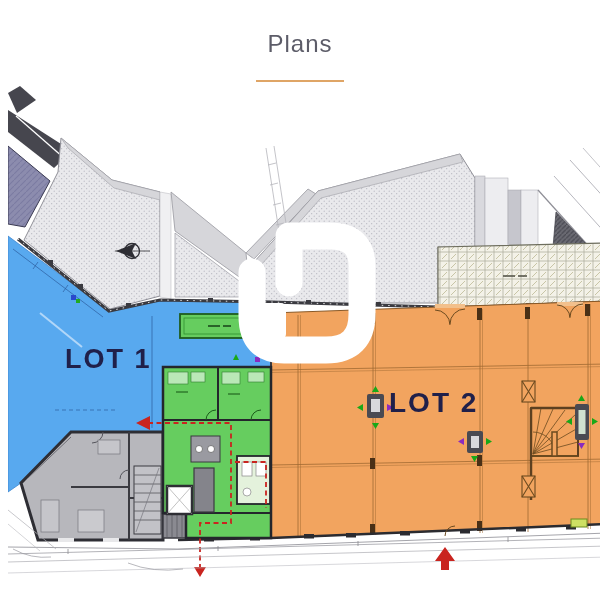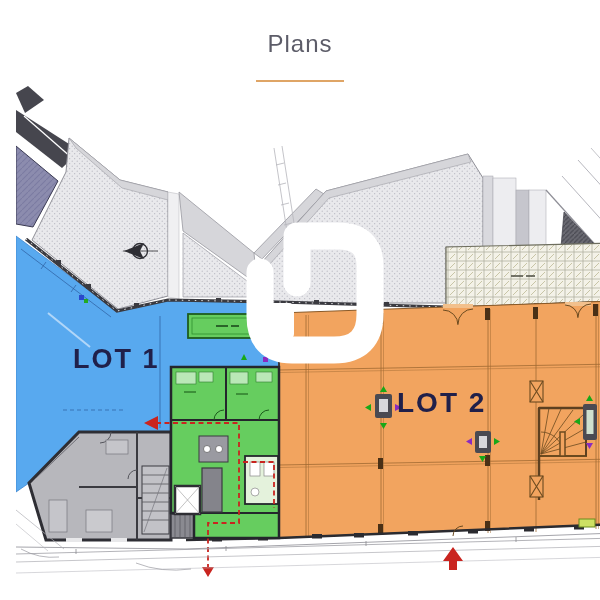--- a/index.html
+++ b/index.html
@@ -3,21 +3,21 @@
 <meta charset="utf-8">
 <style>
   html,body{margin:0;padding:0;background:#ffffff;}
   .page{position:relative;width:600px;height:600px;background:#fff;overflow:hidden;
         font-family:"Liberation Sans", sans-serif;}
   header{position:absolute;top:0;left:0;width:600px;text-align:center;margin-top:28px;}
   .page-title{margin:0;padding-top:2px;font-size:24px;font-weight:400;
               color:#5c5c68;letter-spacing:1px;}
   .title-underline{width:88px;height:2px;margin:22px auto 0 auto;
                    background:var(--c-underline,#dfa566);}
-  .plan-wrap{position:absolute;top:0;left:16px;width:492px;height:600px;}
+  .plan-wrap{position:absolute;top:0;left:8px;width:492px;height:600px;}
   svg{display:block;}
   .f-lot1{fill:var(--c-lot1,#58a9ef);}
   .f-lot2{fill:var(--c-lot2,#f2a45f);}
   .f-common{fill:var(--c-common,#66cd5f);}
   .f-route{fill:var(--c-route,#c9241f);}
   .s-route{stroke:var(--c-route,#c9241f);}
   .f-purple{fill:var(--c-purple,#8c8cae);}
   .f-terrace{fill:var(--c-terrace,#e9e9ec);}
   .lot-label{fill:var(--c-label,#20204a);font-weight:bold;letter-spacing:2px;
              font-family:"Liberation Sans", sans-serif;}

